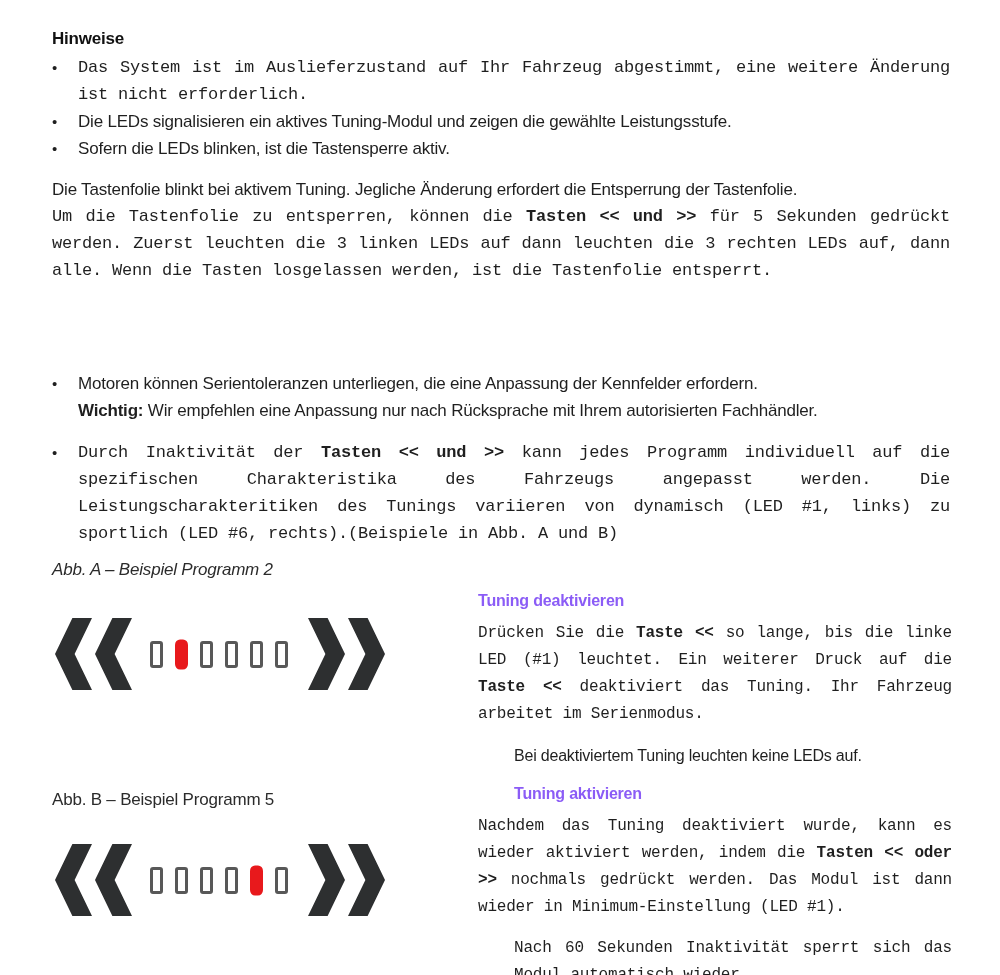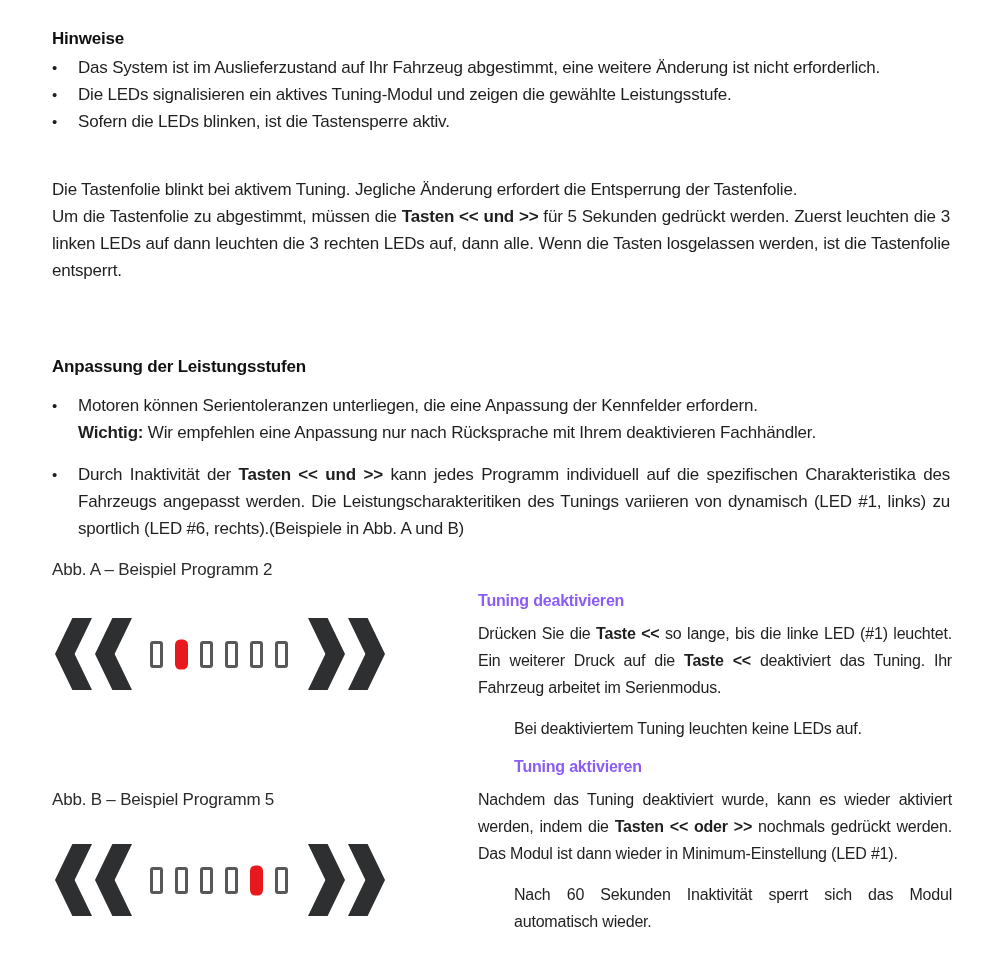--- a/index.html
+++ b/index.html
@@ -12,21 +12,21 @@
     overflow:hidden;
   }
   .sec{position:absolute;left:52px;width:898px;}
   h2.hd{
     font-size:17px;font-weight:bold;color:#111;
     margin:0;line-height:22px;letter-spacing:-0.2px;
   }
   .body-txt{
     font-size:17px;line-height:27px;letter-spacing:-0.2px;
   }
-  .just{text-align:justify;}
+  .just{text-align:justify;font-family:Liberation Mono, monospace;}
   .bullets{margin:4px 0 0 0;padding:0;list-style:none;}
   .bullet-row{display:flex;align-items:flex-start;}
   .bullet-mark{
     flex:0 0 26px;font-size:15px;line-height:27px;color:#1f1f1f;
   }
   .bullet-body{flex:1;}
   .para{margin:0;}
   .mt{}
   .fig-label{
     position:absolute;left:52px;
@@ -79,40 +79,39 @@
       <li class="bullet-row">
         <span class="bullet-mark">•</span>
         <div class="bullet-body">Sofern die LEDs blinken, ist die Tastensperre aktiv.</div>
       </li>
     </ul>
   </div>
 
   <div class="sec" style="top:176px;">
     <div class="body-txt mt">
       <div class="para">Die Tastenfolie blinkt bei aktivem Tuning. Jegliche Änderung erfordert die Entsperrung der Tastenfolie.</div>
-      <div class="para just"><span>Um die Tastenfolie zu abgestimmt, müssen die </span><span class="b">Tasten &lt;&lt; und &gt;&gt;</span><span> für 5 Sekunden gedrückt werden. Zuerst leuchten die 3 linken LEDs auf dann leuchten die 3 rechten LEDs auf, dann alle. Wenn die Tasten losgelassen werden, ist die Tastenfolie entsperrt.</span></div>
+      <div class="para just"><span>Um die Tastenfolie zu entsperren, können die </span><span class="b">Tasten &lt;&lt; und &gt;&gt;</span><span> für 5 Sekunden gedrückt werden. Zuerst leuchten die 3 linken LEDs auf dann leuchten die 3 rechten LEDs auf, dann alle. Wenn die Tasten losgelassen werden, ist die Tastenfolie entsperrt.</span></div>
     </div>
   </div>
 
   <div class="sec" style="top:356px;">
-    <h2 class="hd">Anpassung der Leistungsstufen</h2>
     <div class="bullet-row body-txt" style="margin-top:14px;">
       <span class="bullet-mark">•</span>
       <div class="bullet-body">
         <div class="para">Motoren können Serientoleranzen unterliegen, die eine Anpassung der Kennfelder erfordern.</div>
-        <div class="para"><span class="b">Wichtig:</span><span> Wir empfehlen eine Anpassung nur nach Rücksprache mit Ihrem deaktivieren Fachhändler.</span></div>
+        <div class="para"><span class="b">Wichtig:</span><span> Wir empfehlen eine Anpassung nur nach Rücksprache mit Ihrem autorisierten Fachhändler.</span></div>
       </div>
     </div>
     <div class="bullet-row body-txt" style="margin-top:15px;">
       <span class="bullet-mark">•</span>
       <div class="bullet-body just"><span>Durch Inaktivität der </span><span class="b">Tasten &lt;&lt; und &gt;&gt;</span><span> kann jedes Programm individuell auf die spezifischen Charakteristika des Fahrzeugs angepasst werden. Die Leistungscharakteritiken des Tunings variieren von dynamisch (LED #1, links) zu sportlich (LED #6, rechts).(Beispiele in Abb. A und B)</span></div>
     </div>
   </div>
 
-  <div class="fig-label" style="top:558px;">Abb. A – Beispiel Programm 2</div>
+  <div class="fig-label" style="top:558px;font-style:italic;">Abb. A – Beispiel Programm 2</div>
   <div class="led-figure" style="top:616px;">
     <div class="chev-pair">
       <div class="chev left"></div>
       <div class="chev left"></div>
     </div>
     <div class="led-strip">
         <div class="led"></div>
         <div class="led led-active"></div>
         <div class="led"></div>
         <div class="led"></div>

